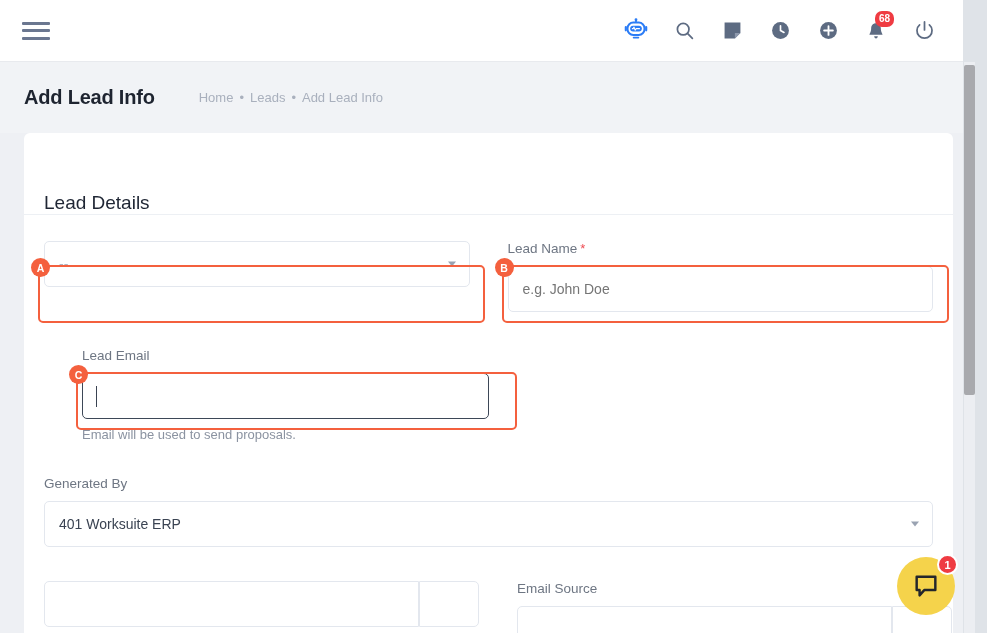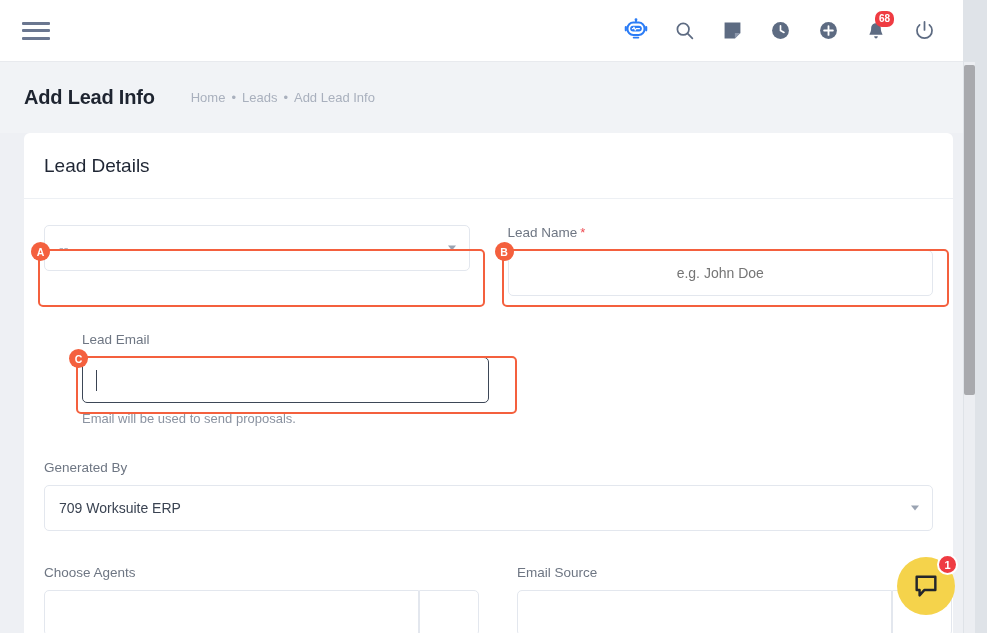--- a/index.html
+++ b/index.html
@@ -44,30 +44,30 @@
   
   .pagehead {
     position: absolute; left: 0; top: 62px; width: 963px; height: 71px;
     background: #f1f3f6;
     display: flex; align-items: center; gap: 19px;
   }
   .pagehead h1 {
     margin: 0 0 0 24px; font-size: 20px; font-weight: bold; color: #1e2430;
     letter-spacing: -0.2px;
   }
-  .crumbs { margin-left: 17px; font-size: 13px; color: #a9b0bd; display: flex; align-items: center; gap: 6px; }
+  .crumbs { margin-left: 25px; font-size: 13px; color: #a9b0bd; display: flex; align-items: center; gap: 6px; }
   .crumb-sep { font-size: 13px; color: #a9b0bd; }
 
   
   .card {
     position: absolute; left: 24px; top: 133px;
     width: 929px; min-height: 520px;
     background: #fff; border-radius: 6px 6px 0 0;
   }
-  .card-head { height: 66px; display: flex; align-items: center; border-bottom: 1px solid #edf0f4; }
+  .card-head { height: 82px; display: flex; align-items: flex-end; border-bottom: 1px solid #edf0f4; }
   .card-head h2 { margin: 0 0 0 20px; font-size: 19px; font-weight: normal; color: #1f2634; }
   .card-body { padding: 26px 20px 0 20px; }
 
   
   .row { display: flex; gap: 38px; }
   .col { width: 435px; position: relative; }
   .col.full { width: 908px; }
 
   .flabel { font-size: 13.5px; color: #6e7683; margin-bottom: 10px; display: block; }
   .req { color: #ee4b52; font-size: 13px; margin-left: 3px; }
@@ -238,21 +238,21 @@
             <span class="sel-arrow"></span>
           </div>
           <div class="anno" style="left:-6px; top:24px; width:447px; height:58px;"></div>
           <div class="anno-badge" style="left:-13px; top:17px;">A</div>
         </div>
 
         <div class="col">
           <label class="flabel">
             <span>Lead Name</span><span class="req">*</span>
           </label>
-          <input class="ctrl" type="text" value="" style="color: #737373; text-align: center;" placeholder="e.g. John Doe">
+          <input class="ctrl" type="text" value="" style="color: #737373;" placeholder="e.g. John Doe">
           <div class="anno" style="left:-6px; top:24px; width:447px; height:58px;"></div>
           <div class="anno-badge" style="left:-13px; top:17px;">B</div>
         </div>
 
       </div>
 
       <div class="row" style="margin-top:36px;padding-left:38px;">
 
         <div class="col">
           <label class="flabel">Lead Email</label>
@@ -264,30 +264,29 @@
           <div class="anno-badge" style="left:-13px; top:17px;">C</div>
         </div>
 
         <div class="col"></div>
       </div>
 
       <div class="row" style="margin-top:34px;align-items:flex-end;">
         <div class="col full">
           <label class="flabel">Generated By</label>
           <div class="ctrl">
-            <span>709 Worksuite ERP</span>
+            <span>401 Worksuite ERP</span>
             <span class="sel-arrow"></span>
           </div>
         </div>
       </div>
 
       <div class="row" style="margin-top:34px;">
 
         <div class="col">
-          <label class="flabel">Choose Agents</label>
           <div style="display:flex;">
             <div class="ctrl" style="border-radius:5px 0 0 5px; width:375px;"></div>
             <div class="ctrl" style="width:60px; border-radius:0 5px 5px 0; justify-content:center; color:#8b93a1; font-size:13px;"></div>
           </div>
         </div>
 
         <div class="col">
           <label class="flabel">Email Source</label>
           <div style="display:flex;">
             <div class="ctrl" style="border-radius:5px 0 0 5px; width:375px;"></div>

